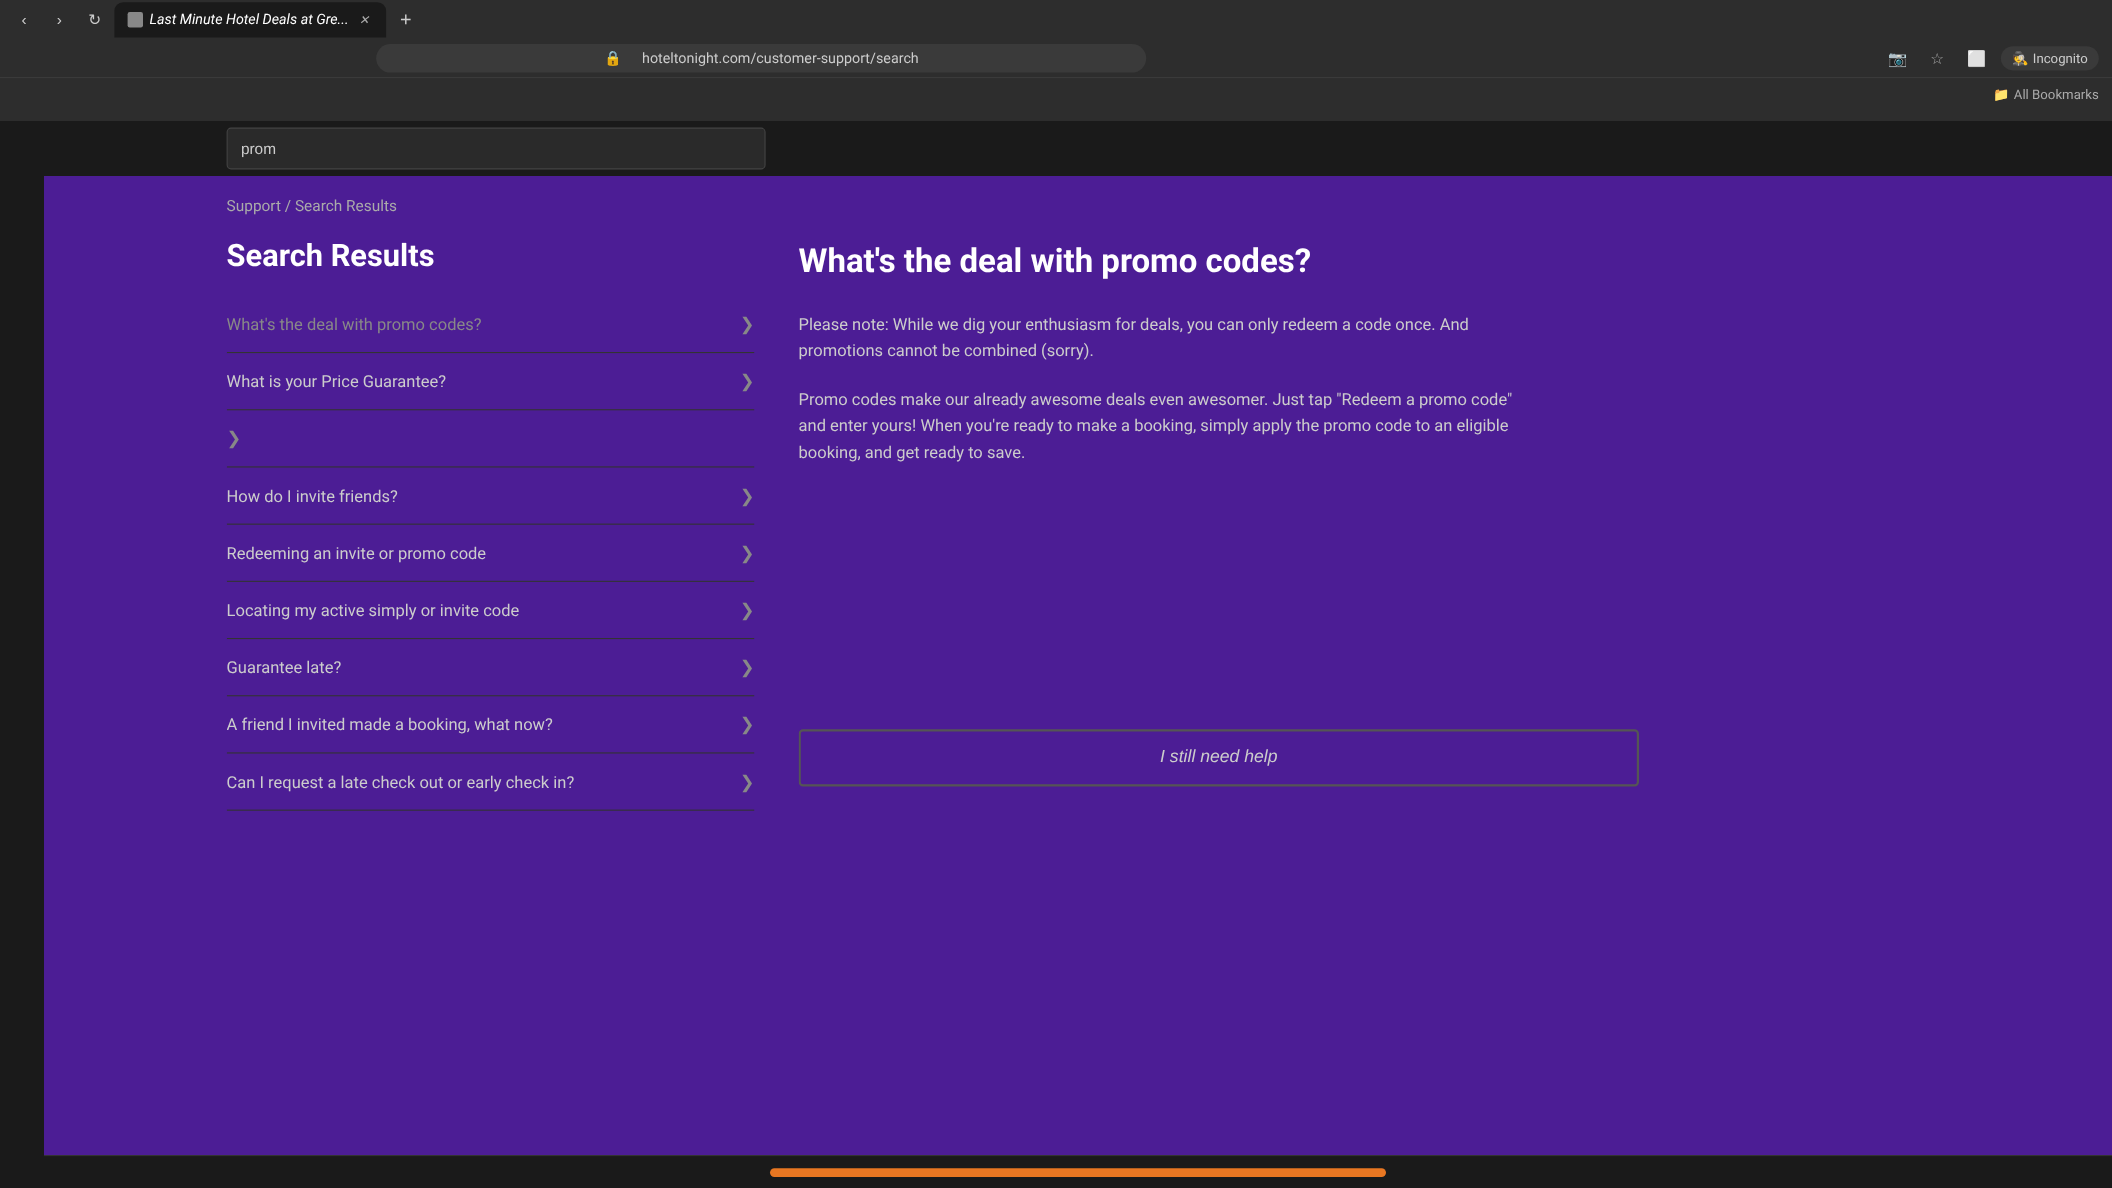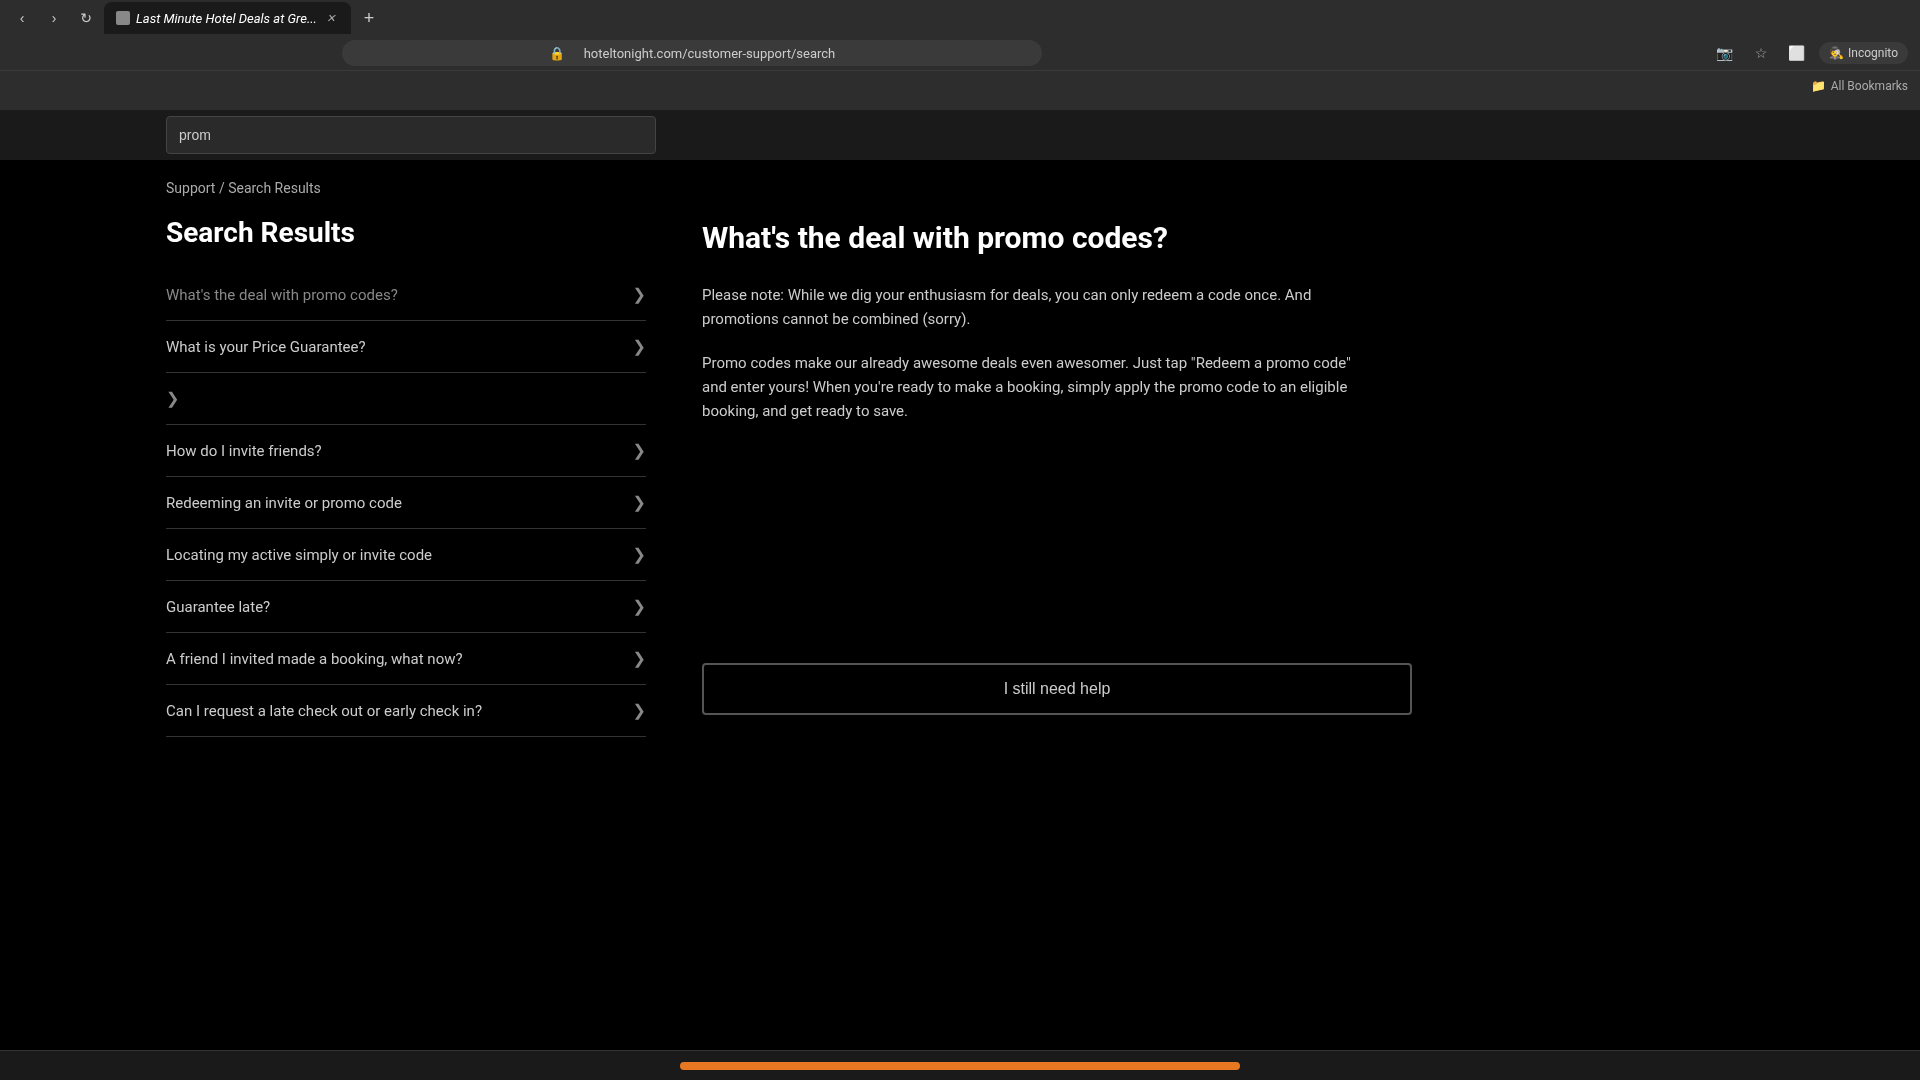--- a/index.html
+++ b/index.html
@@ -157,25 +157,26 @@
       justify-content: flex-end;
     }
     .bookmarks-text {
       display: flex;
       align-items: center;
       gap: 4px;
     }
 
     
     .page-content {
-      background: #000000;
+      background: #4c1d95;
       height: calc(1080px - 110px);
       overflow: hidden;
       display: flex;
       flex-direction: column;
+      margin-left: 40px;
     }
 
     
     .search-bar-container {
       padding: 0 166px;
       padding-top: 0;
       background: #1a1a1a;
       display: flex;
       align-items: center;
       height: 50px;
@@ -189,21 +190,21 @@
       padding: 0 12px;
       color: #ccc;
       font-size: 14px;
     }
 
     
     .main-layout {
       display: flex;
       flex: 1;
       padding: 0 166px;
-      gap: 56px;
+      gap: 40px;
       overflow: hidden;
     }
 
     
     .left-panel {
       width: 480px;
       flex-shrink: 0;
       overflow: hidden;
       display: flex;
       flex-direction: column;
@@ -293,29 +294,30 @@
     }
 
     .article-body p {
       margin-bottom: 20px;
     }
 
     .still-need-help-btn {
       display: flex;
       align-items: center;
       justify-content: center;
-      width: 710px;
+      width: 764px;
       height: 52px;
       border: 2px solid #555;
       border-radius: 4px;
       background: transparent;
       color: #ccc;
       font-size: 16px;
       cursor: pointer;
       margin-top: 240px;
+      font-style: italic;
     }
 
     
     .bottom-bar {
       height: 30px;
       background: #1a1a1a;
       border-top: 1px solid #333;
       display: flex;
       align-items: center;
       justify-content: center;

